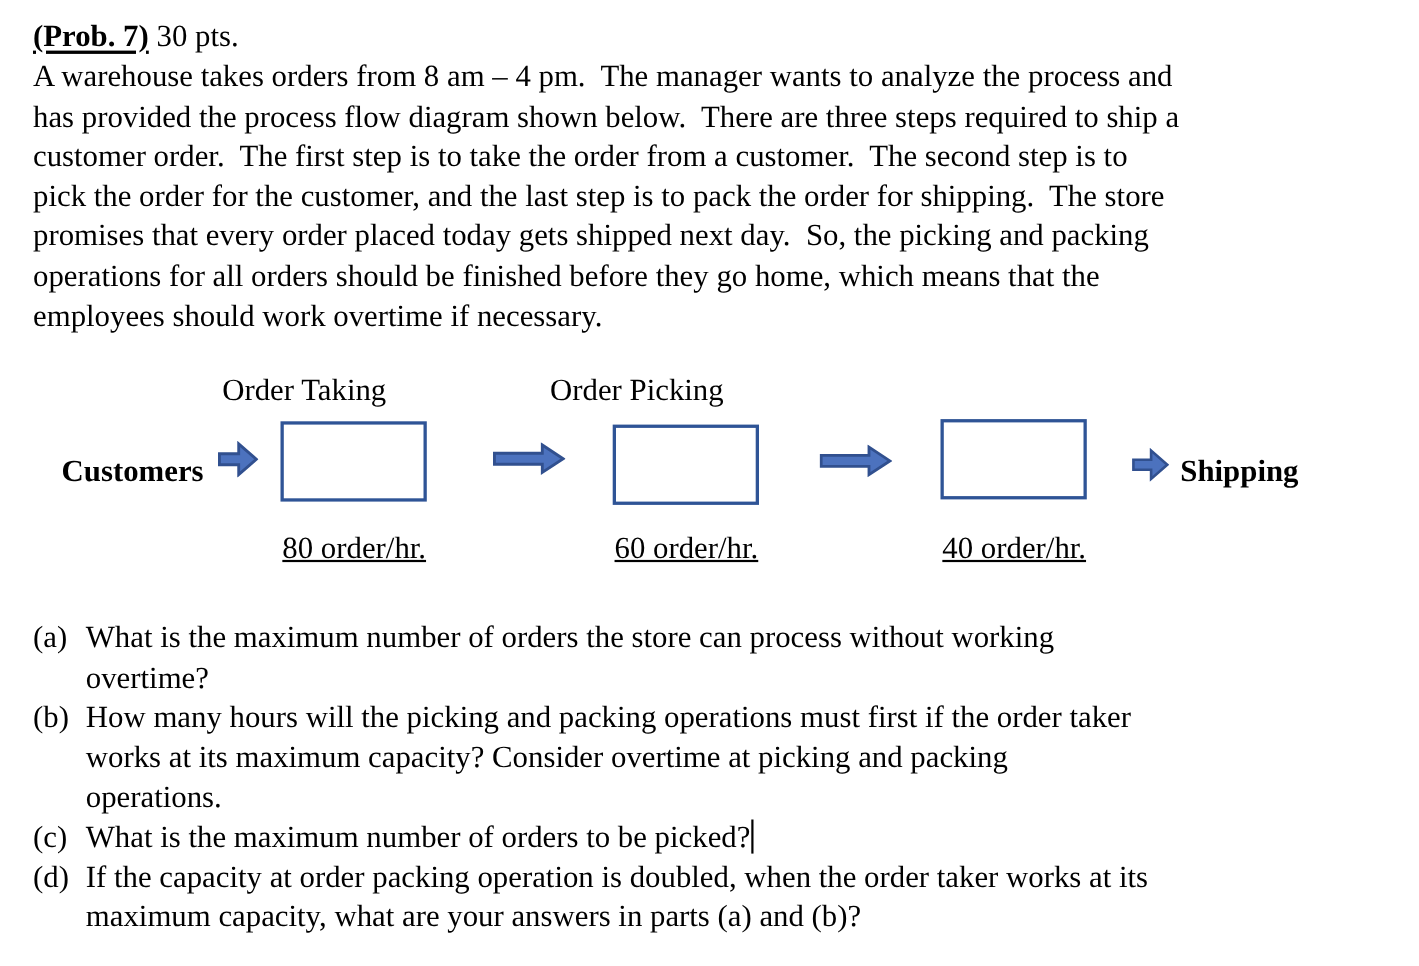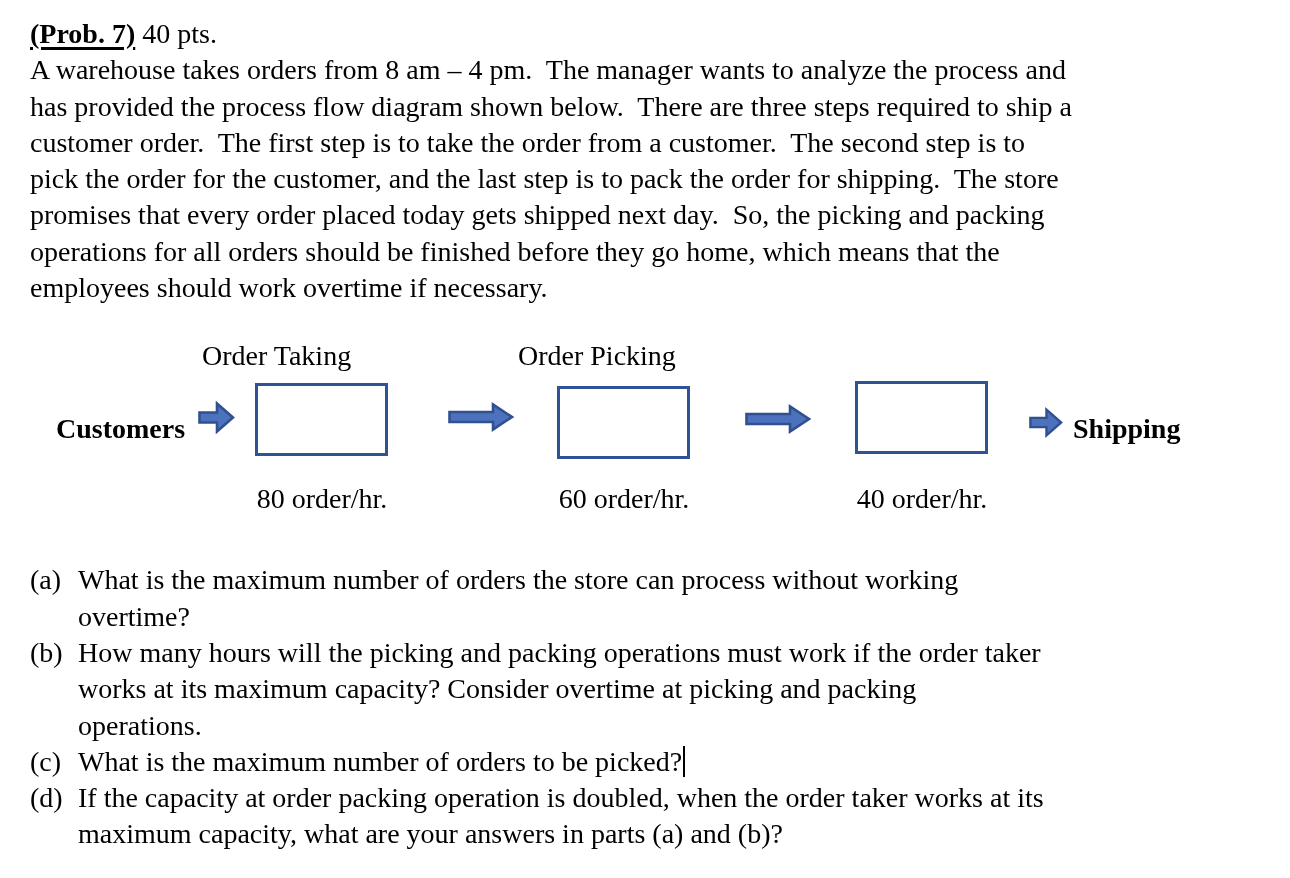--- a/index.html
+++ b/index.html
@@ -51,20 +51,21 @@
     font-size:28px;
     width:240px;
     text-align:left;
     white-space:pre;
   }
   .rate-label{
     font-size:28px;
     width:240px;
     text-align:center;
     white-space:pre;
+    text-decoration:underline;
   }
   .endpoint-label{
     font-size:28px;
     font-weight:bold;
     white-space:pre;
   }
   .step-box{
     width:133px;height:73px;
     background:var(--paper);
     border:3.5px solid var(--box-border);
@@ -87,36 +88,36 @@
     height:31px;
     margin-left:1px;
     vertical-align:-6px;
   }
 </style>
 </head>
 <body>
 
 <div class="page">
 
-  <div class="title-line"><span class="title-problem">(Prob. 7)</span><span> 40 pts.</span></div>
+  <div class="title-line"><span class="title-problem">(Prob. 7)</span><span> 30 pts.</span></div>
 
   <div>
     <div class="line">A warehouse takes orders from 8 am – 4 pm.  The manager wants to analyze the process and</div>
     <div class="line">has provided the process flow diagram shown below.  There are three steps required to ship a</div>
     <div class="line">customer order.  The first step is to take the order from a customer.  The second step is to</div>
     <div class="line">pick the order for the customer, and the last step is to pack the order for shipping.  The store</div>
     <div class="line">promises that every order placed today gets shipped next day.  So, the picking and packing</div>
     <div class="line">operations for all orders should be finished before they go home, which means that the</div>
     <div class="line">employees should work overtime if necessary.</div>
   </div>
 
   <div class="diagram">
 
     <div class="abs step-label" style="left:202px;top:10px;">Order Taking</div>
-    <div class="abs step-label" style="left:518px;top:10px;">Order Picking</div>
+    <div class="abs step-label" style="left:500px;top:10px;">Order Picking</div>
 
     <div class="abs endpoint-label" style="left:44px;top:83px;margin-left:12px;">Customers</div>
 
     <div class="abs" style="left:198px;top:71px;">
       <svg class="arrow-svg" width="37" height="33" viewBox="0 0 37 33">
         <path d="M1.5 11.5 H19 V2.5 L35 16.5 L19 30.5 V21.5 H1.5 Z" style="fill:var(--arrow-fill);stroke:var(--arrow-stroke);" stroke-width="2.6"></path>
       </svg>
     </div>
 
     <div class="abs step-box" style="left:255px;top:53px;"></div>
@@ -156,21 +157,21 @@
       <span class="q-marker">(a)</span>
       <div class="q-text">
         <div class="line">What is the maximum number of orders the store can process without working</div>
         <div class="line">overtime?</div>
       </div>
     </div>
 
     <div class="q-row">
       <span class="q-marker">(b)</span>
       <div class="q-text">
-        <div class="line">How many hours will the picking and packing operations must work if the order taker</div>
+        <div class="line">How many hours will the picking and packing operations must first if the order taker</div>
         <div class="line">works at its maximum capacity? Consider overtime at picking and packing</div>
         <div class="line">operations.</div>
       </div>
     </div>
 
     <div class="q-row">
       <span class="q-marker">(c)</span>
       <div class="q-text">
         <div class="line"><span>What is the maximum number of orders to be picked?</span><span class="caret"></span></div>
       </div>

